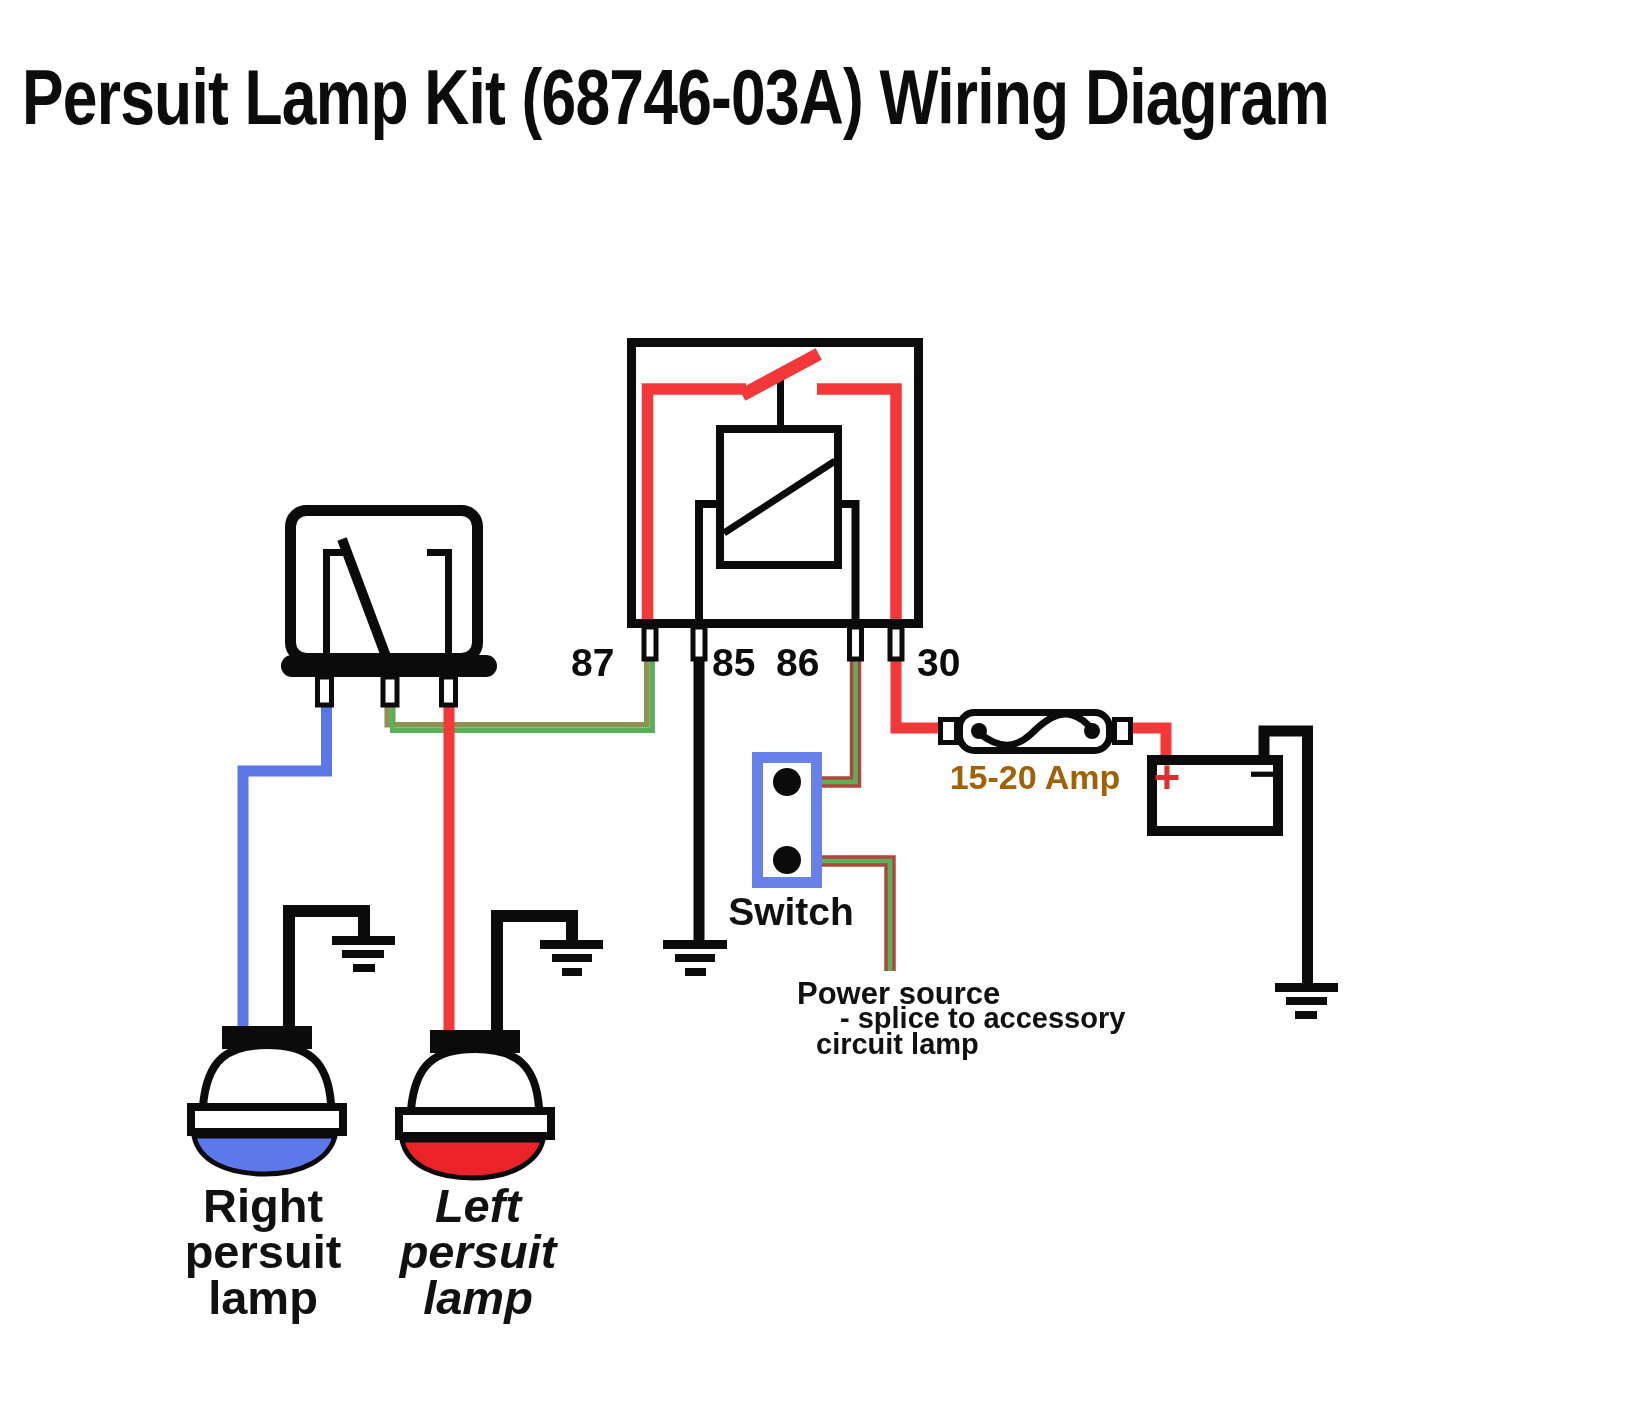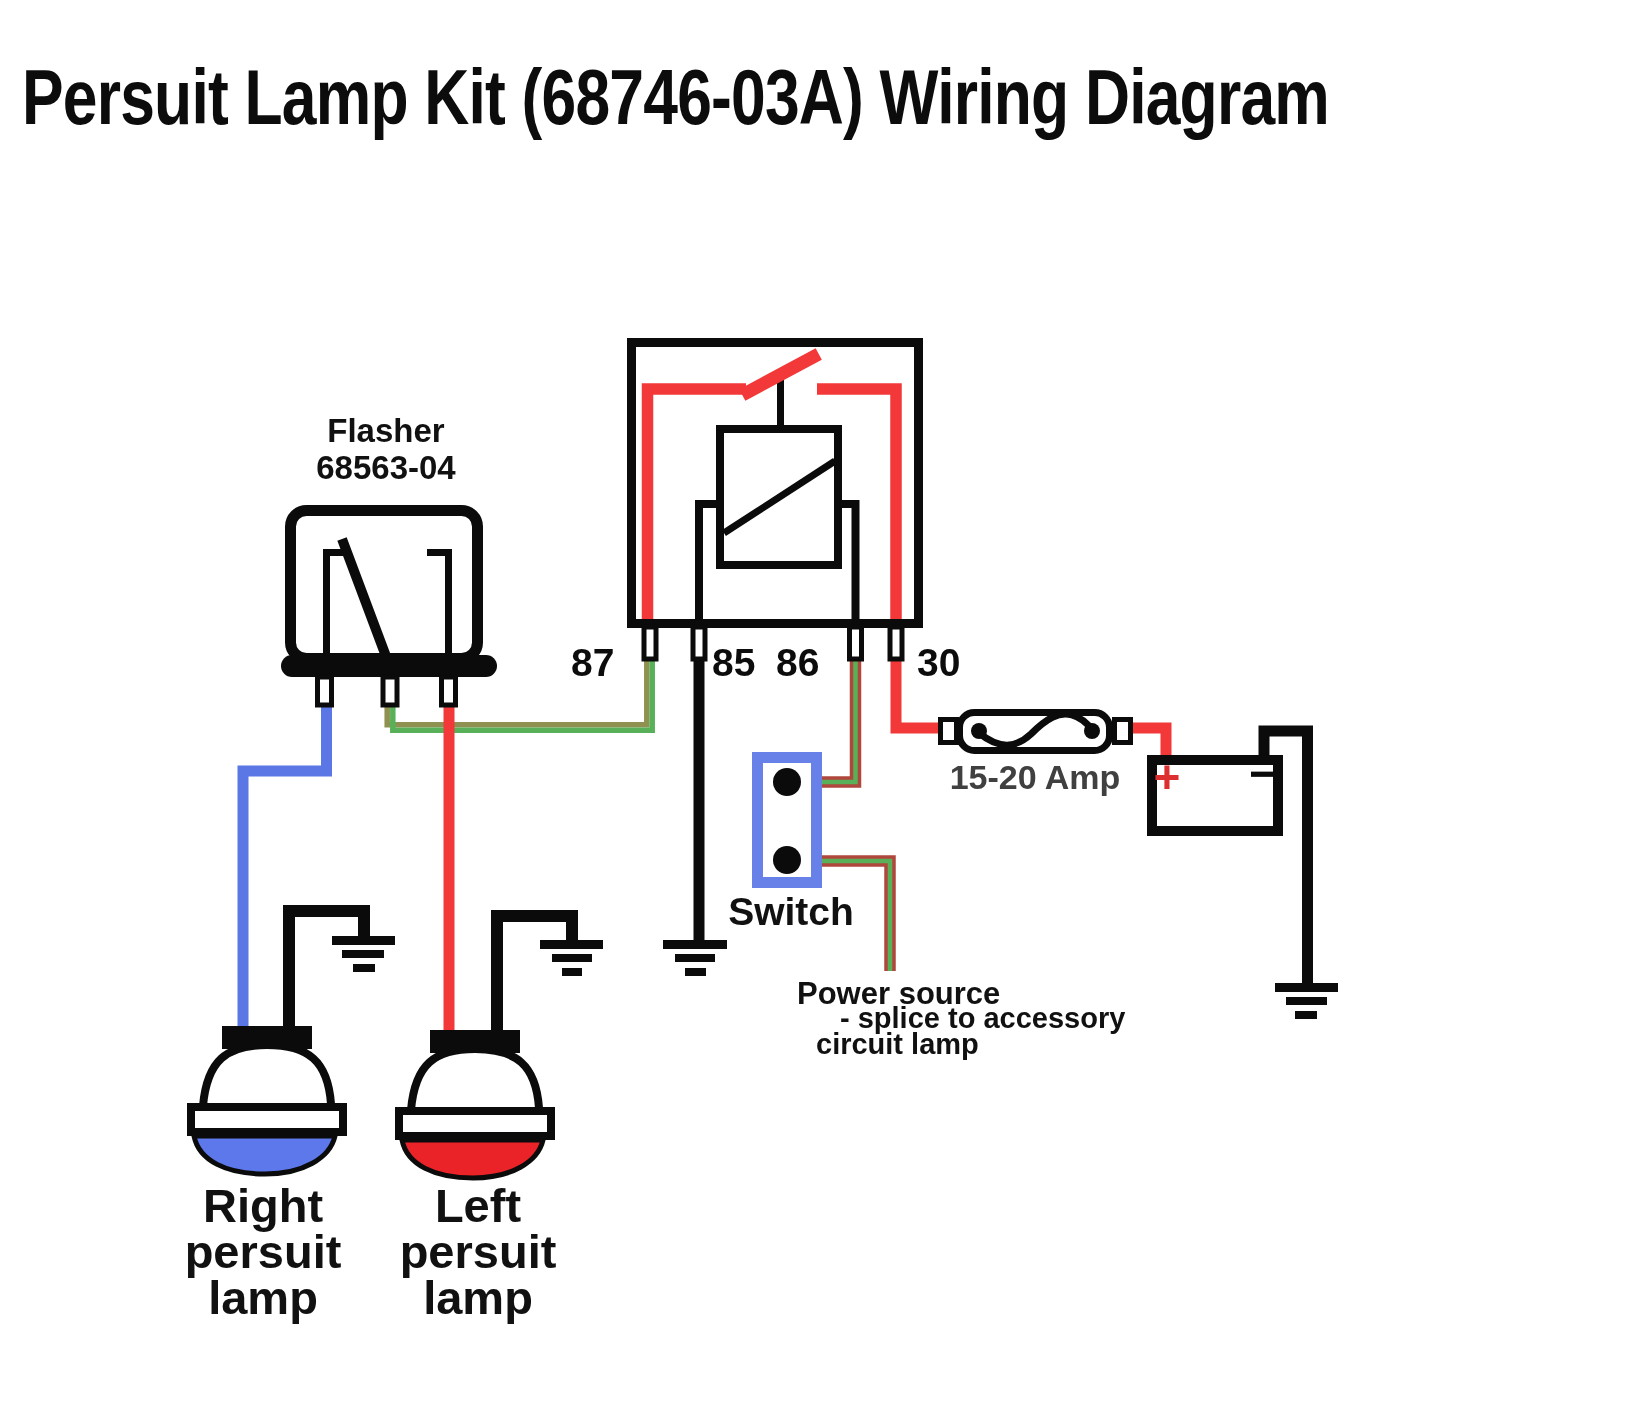--- a/index.html
+++ b/index.html
@@ -139,48 +139,44 @@
       <path d="M 411 1110 C 415 1064 435 1049 475 1049 C 516 1049 536 1065 539 1108" fill="#ffffff" stroke="#0b0b0b" stroke-width="8"></path>
       <path d="M 402 1140 C 407 1165 435 1178 473 1178 C 511 1178 538 1162 543 1140 Z" stroke="#0b0b0b" stroke-width="5" fill="#ea2328"></path>
       <rect x="399" y="1111" width="152" height="25" fill="#ffffff" stroke="#0b0b0b" stroke-width="8"></rect>
       <rect x="430" y="1030" width="90" height="23" fill="#0b0b0b"></rect>
     </g>
   </svg>
 
   <div class="lbl title">Persuit Lamp Kit (68746-03A) Wiring Diagram</div>
 
 
-  <div class="lbl center flasher-label" style="left:386px; top:412px;">
-    <div>Flasher</div>
-    <div>68563-04</div>
-  </div>
 
   <div class="lbl pin-lbl pin-right" style="left:571px;">87</div>
   <div class="lbl pin-lbl" style="left:712px;">85</div>
   <div class="lbl pin-lbl pin-right" style="left:776px;">86</div>
   <div class="lbl pin-lbl" style="left:917px;">30</div>
 
   <div class="lbl center switch-lbl" style="left:791px;">Switch</div>
 
   <div class="lbl center fuse-lbl" style="left:1035px;" title="15-20 Amp">
-    <span style="color:#404040;">15-20 Amp</span>
+    <span style="color:#a16207;">15-20 Amp</span>
   </div>
 
   <div class="lbl center batt-sign" style="left:1167px; top:750px; font-size:46px; color:#dd2f2f;">+</div>
   <div class="lbl center batt-sign" style="left:1263px; top:746px; font-size:48px; color:#0b0b0b;">−</div>
 
   <div class="lbl power-1" style="left:797px; top:976px;">Power source</div>
   <div class="lbl power-2" style="left:840px; top:1002px;">- splice to accessory</div>
   <div class="lbl power-2" style="left:816px; top:1028px;">circuit lamp</div>
 
   <div class="lbl center lamp-lbl" style="left:263px; top:1183px;">
     <div>Right</div>
     <div>persuit</div>
     <div>lamp</div>
   </div>
 
-  <div class="lbl center lamp-lbl" style="left:478px; top:1183px;">
+  <div class="lbl center lamp-lbl" style="left:478px; top:1183px;font-style:italic;">
     <div>Left</div>
     <div>persuit</div>
     <div>lamp</div>
   </div>
 
 </div>
 
 </body></html>

